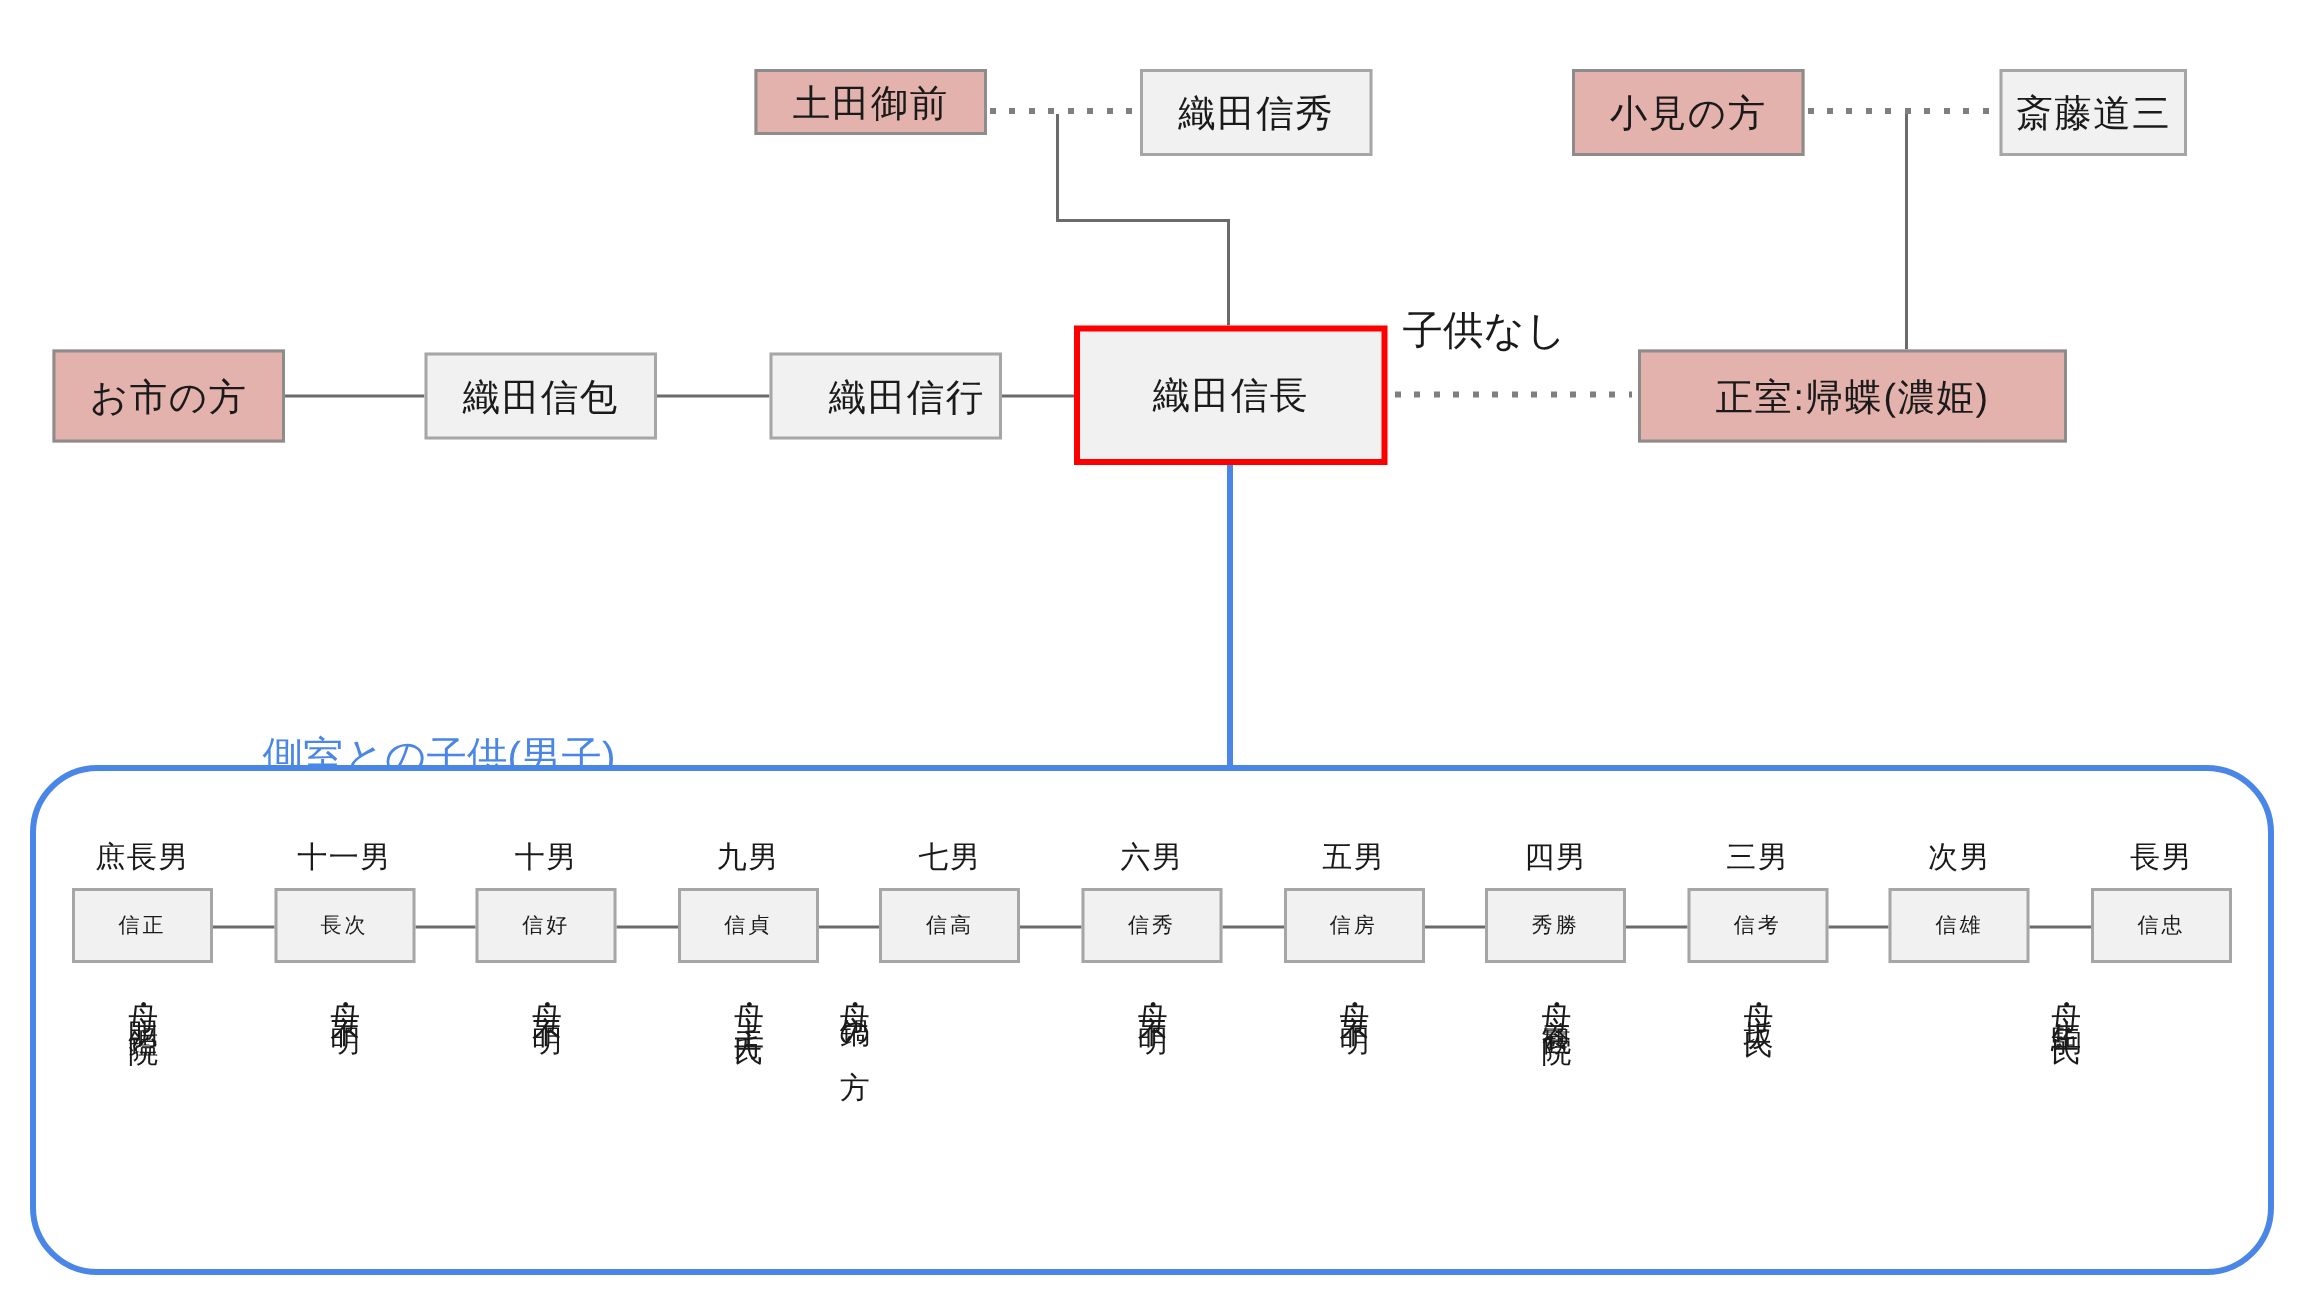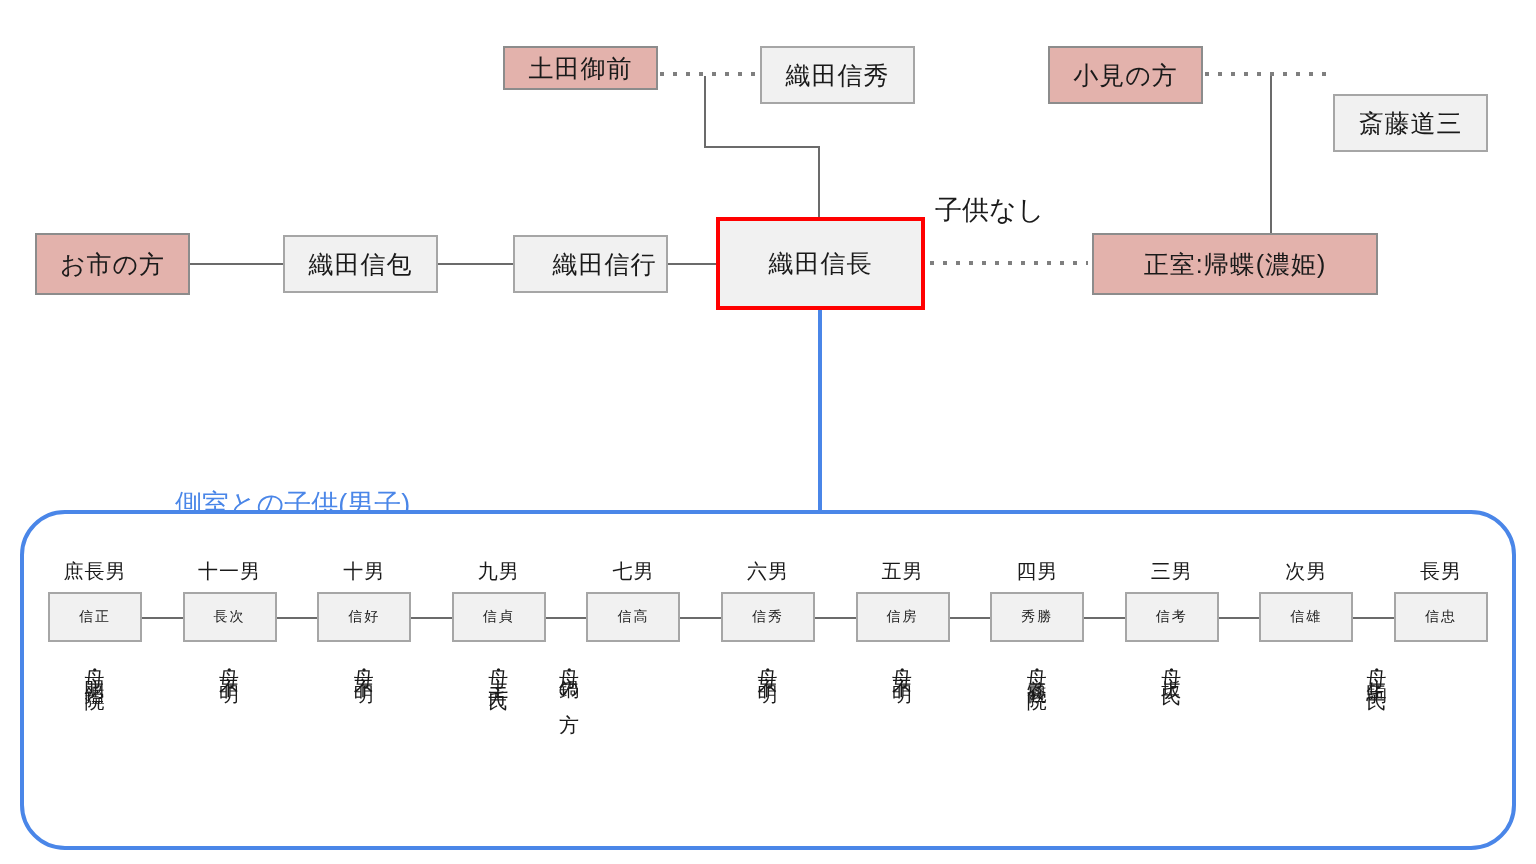--- a/index.html
+++ b/index.html
@@ -64,37 +64,37 @@
 </style>
 </head>
 <body>
 
 <div class="node pink" style="left:503px;top:46px;width:155px;height:44px;">土田御前</div>
 <div class="dotline" style="left:660px;top:72px;width:100px;"></div>
 <div class="node gray" style="left:760px;top:46px;width:155px;height:58px;">織田信秀</div>
 
 <div class="node pink" style="left:1048px;top:46px;width:155px;height:58px;">小見の方</div>
 <div class="dotline" style="left:1205px;top:72px;width:128px;"></div>
-<div class="node gray" style="left:1333px;top:46px;width:155px;height:58px;margin-top:48px;">斎藤道三</div>
+<div class="node gray" style="left:1333px;top:46px;width:125px;height:58px;">斎藤道三</div>
 
 <div class="vline" style="left:704px;top:76px;height:71px;"></div>
 <div class="hline" style="left:704px;top:146px;width:116px;"></div>
 <div class="vline" style="left:818px;top:146px;height:71px;"></div>
 
 <div class="vline" style="left:1270px;top:76px;height:157px;"></div>
 
 <div class="node pink" style="left:35px;top:233px;width:155px;height:62px;">お市の方</div>
 <div class="hline" style="left:190px;top:263px;width:93px;"></div>
 <div class="node gray" style="left:283px;top:235px;width:155px;height:58px;">織田信包</div>
 <div class="hline" style="left:438px;top:263px;width:75px;"></div>
 <div class="node gray" style="left:513px;top:235px;width:155px;height:58px;padding-left:28px;">織田信行</div>
 <div class="hline" style="left:668px;top:263px;width:48px;"></div>
 <div class="node gray red-border" style="left:716px;top:217px;width:209px;height:93px;">織田信長</div>
 
-<div class="float-label" style="left:935px;top:192px;">子供なし</div>
+<div class="float-label" style="left:935px;top:202px;">子供なし</div>
 <div class="dotline" style="left:930px;top:261px;width:158px;"></div>
 
 <div class="node pink" style="left:1092px;top:233px;width:286px;height:62px;">正室:帰蝶(濃姫)</div>
 
 <div class="bluevline" style="left:818px;top:310px;height:202px;"></div>
 
 <div class="float-label blue-text" style="left:175px;top:450px;">側室との子供(男子)</div>
 
 <div class="children-panel">
   <div class="children-row" id="children-row">

